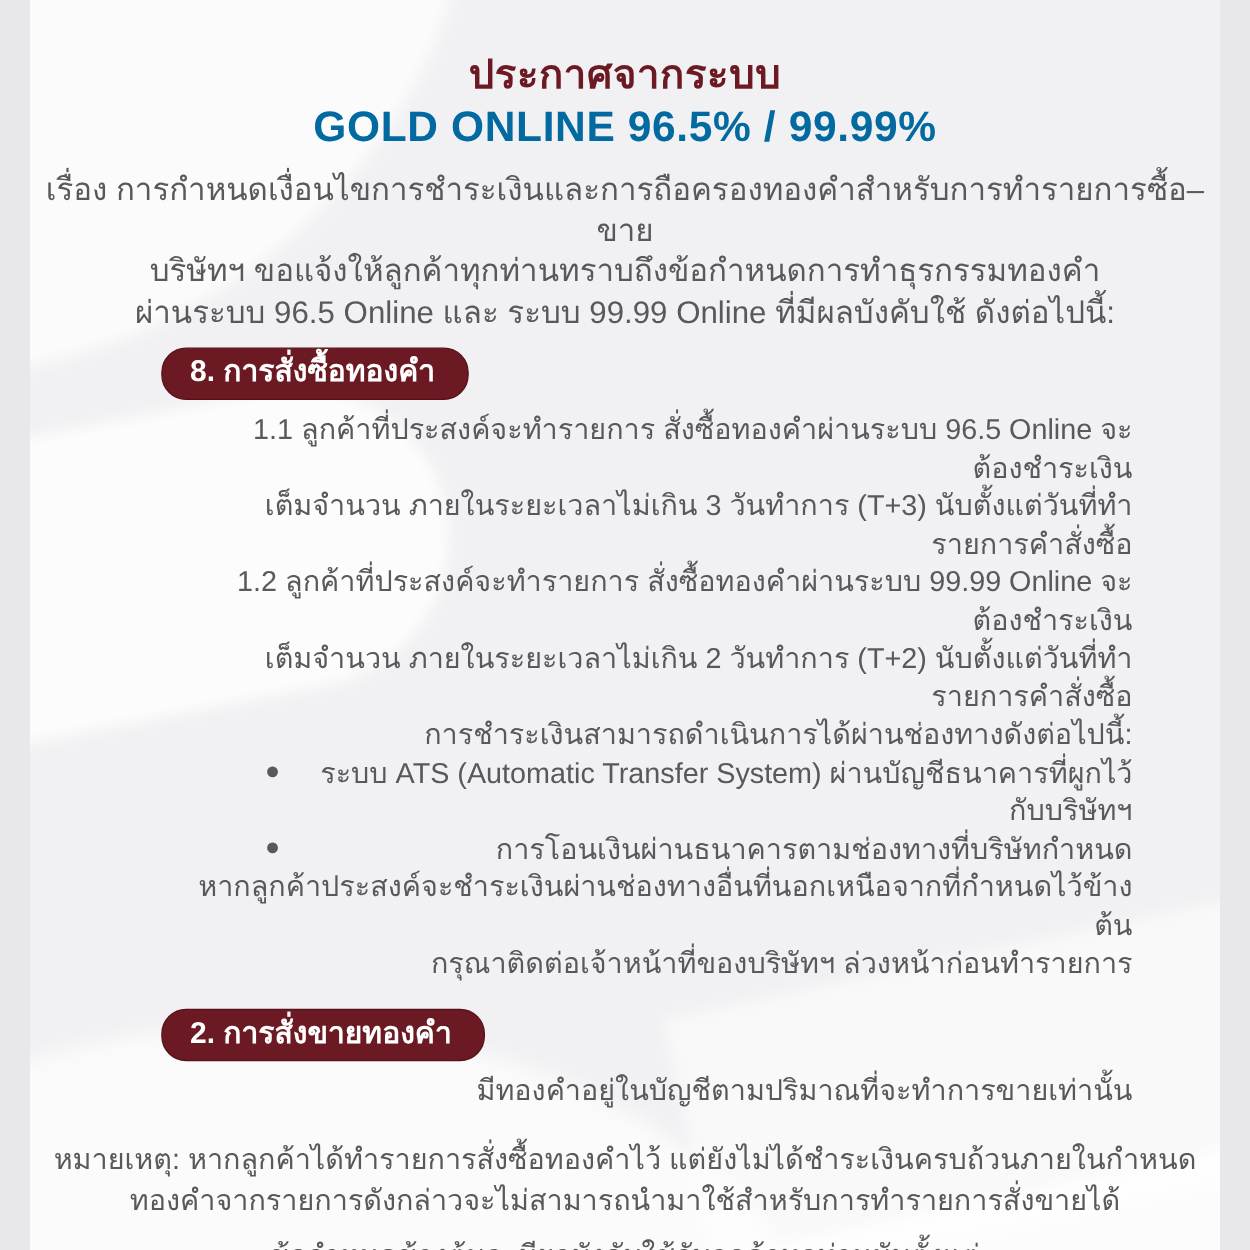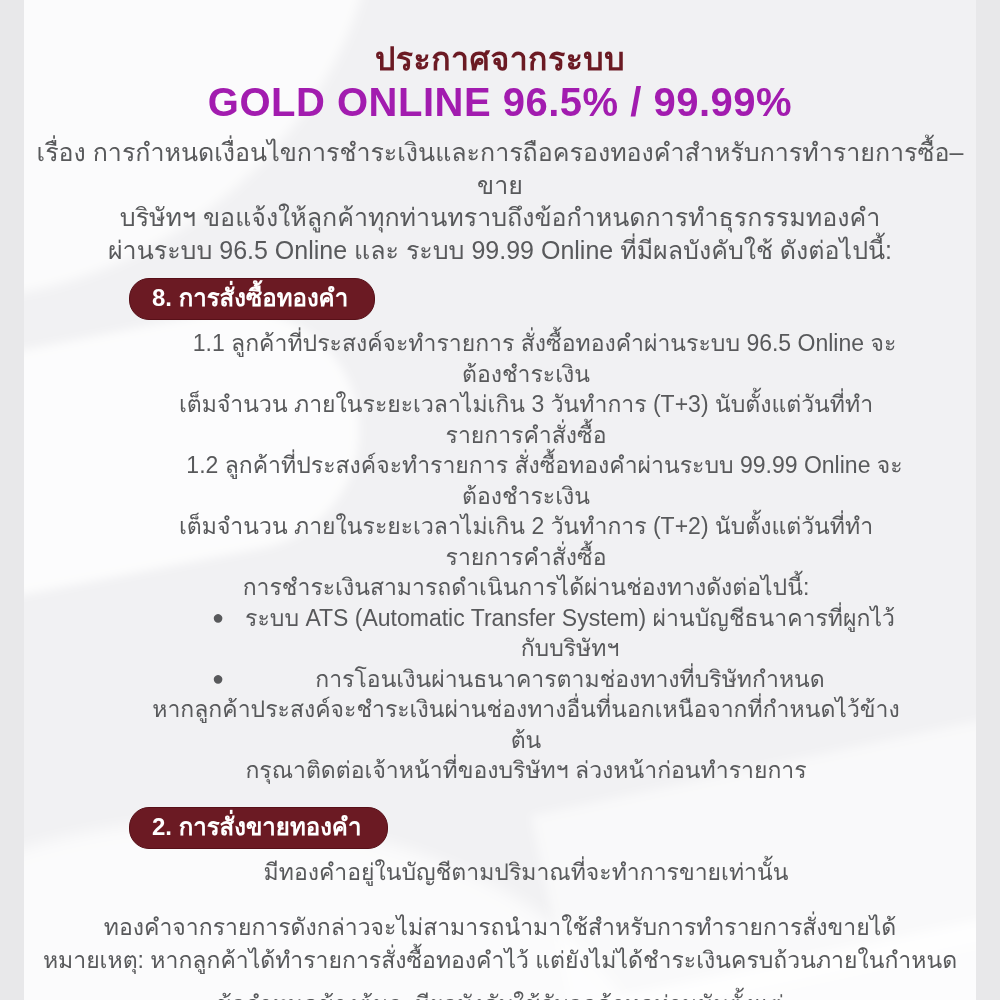--- a/index.html
+++ b/index.html
@@ -49,42 +49,42 @@
     filter:blur(5px);
   }
   .content{position:relative;z-index:2;padding-top:38px;}
   .title-th{
     margin:0;text-align:center;
     font-size:32px;font-weight:700;line-height:42px;
     color:#6b1a23;letter-spacing:.5px;
   }
   .title-en{
     margin:2px 0 0 0;text-align:center;
-    font-size:40px;font-weight:700;line-height:40px;
-    color:#a21caf;letter-spacing:.5px;
+    font-size:34px;font-weight:700;line-height:40px;
+    color:#0369a1;letter-spacing:.5px;
   }
   .intro{
     margin-top:14px;text-align:center;
     font-size:25px;line-height:32.5px;color:#58595b;
   }
   .badge{
     display:inline-block;
     margin:12px 0 0 105px;
     background:#6b1a23;
     border:1px solid #571018;
     color:#ffffff;
     font-size:24px;font-weight:700;line-height:30px;
     padding:4px 26px 6px 22px;
     border-radius:20px;
   }
   .badge2{margin-top:21px;}
   .sec-body{
     margin:8px 70px 0 122px;
     font-size:23px;line-height:30.5px;color:#58595b;
-    text-align:center;
+    text-align:right;
   }
   .sec-body .indent{text-indent:37px;}
   .bullet{
     padding-left:88px;text-indent:0;
     position:relative;
   }
   .bullet .dot{
     position:absolute;left:66px;top:-1px;
     font-size:20px;color:#58595b;
   }
@@ -140,22 +140,22 @@
 
     <div>
       <span class="badge badge2">2. การสั่งขายทองคำ</span>
     </div>
 
     <div class="sec-body">
       <div>มีทองคำอยู่ในบัญชีตามปริมาณที่จะทำการขายเท่านั้น</div>
     </div>
 
     <div class="note">
+      <div>หมายเหตุ: หากลูกค้าได้ทำรายการสั่งซื้อทองคำไว้ แต่ยังไม่ได้ชำระเงินครบถ้วนภายในกำหนด</div>
       <div>ทองคำจากรายการดังกล่าวจะไม่สามารถนำมาใช้สำหรับการทำรายการสั่งขายได้</div>
-      <div>หมายเหตุ: หากลูกค้าได้ทำรายการสั่งซื้อทองคำไว้ แต่ยังไม่ได้ชำระเงินครบถ้วนภายในกำหนด</div>
     </div>
 
     <div class="effective">
       <div>ข้อกำหนดข้างต้นจะมีผลบังคับใช้กับลูกค้าทุกท่านนับตั้งแต่</div>
 
     </div>
 
   </div>
 </div>
 

